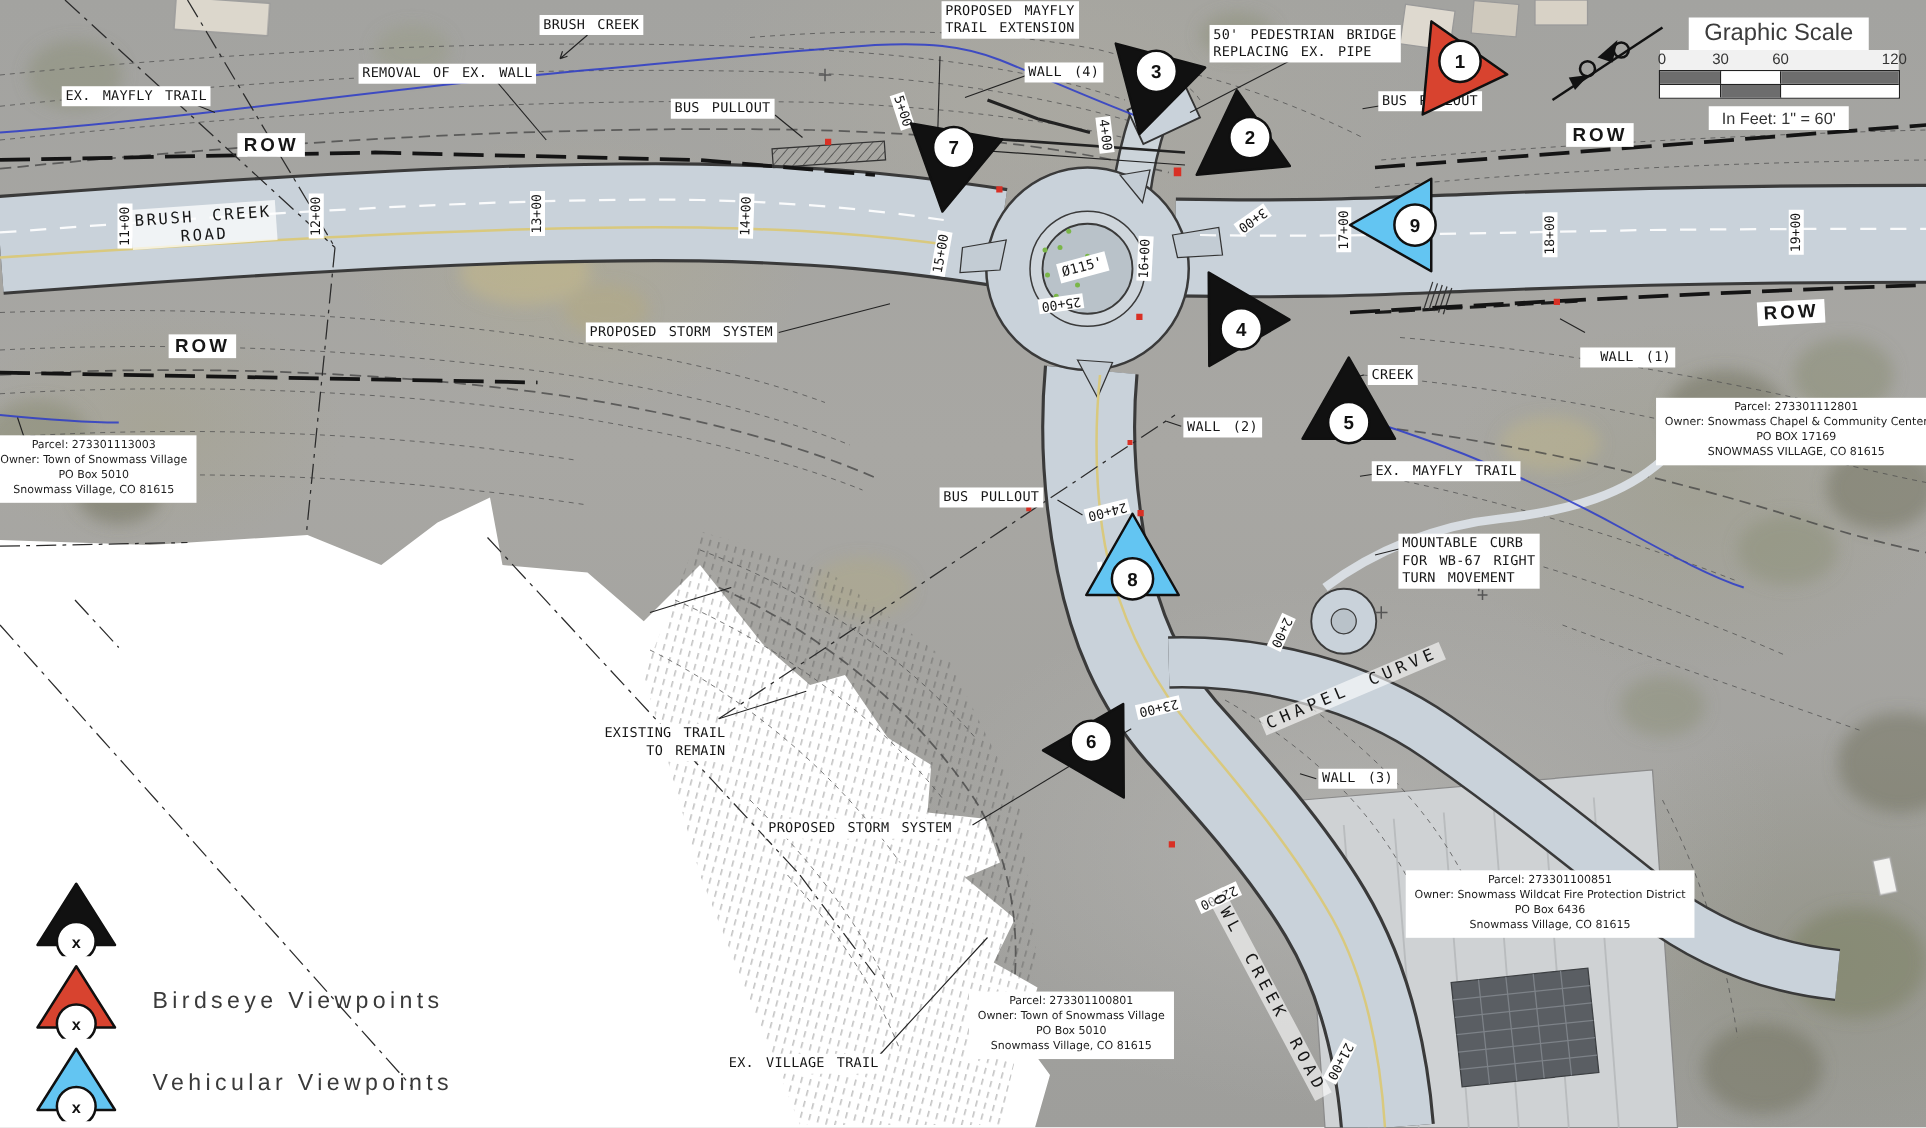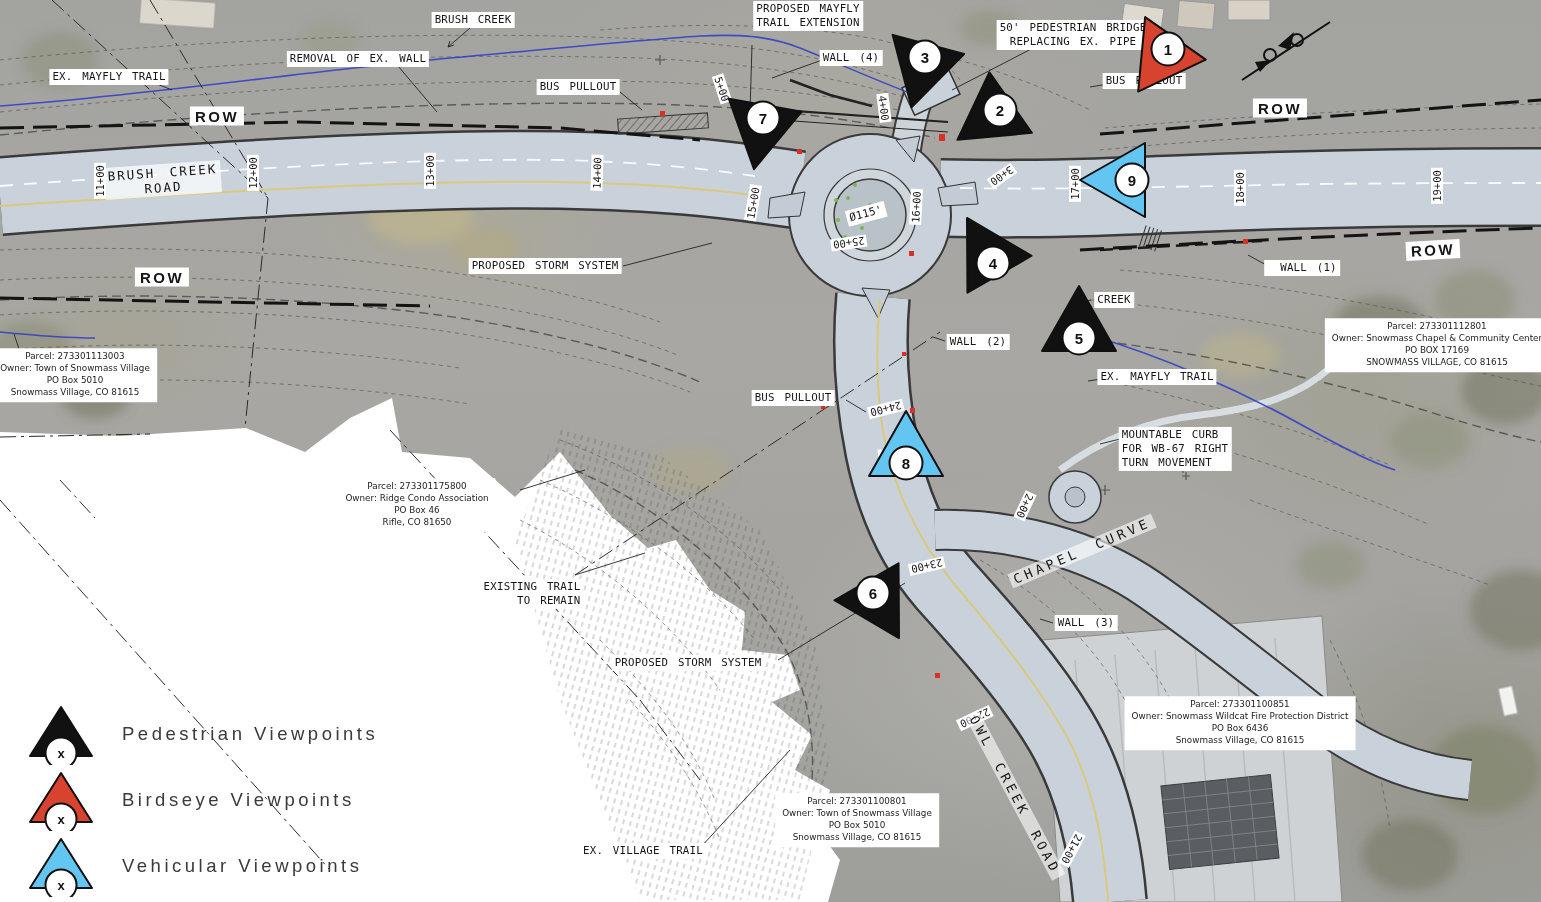--- a/index.html
+++ b/index.html
@@ -300,54 +300,75 @@
     </g>
   </svg>
 
   <div id="legend">
       <div class="legend-row">
         <svg width="70" height="62" viewBox="0 0 70 62">
           <polygon points="35,4 4,53 66,53" fill="#111111" stroke="#101010" stroke-width="2" stroke-linejoin="round"></polygon>
           <circle cx="35" cy="50" r="15.5" fill="#fff" stroke="#101010" stroke-width="2"></circle>
           <text x="35" y="55" text-anchor="middle" class="legend-x">x</text>
         </svg>
-        <div class="legend-label">Pedestrian Viewpoints</div>
       </div>
       <div class="legend-row">
         <svg width="70" height="62" viewBox="0 0 70 62">
           <polygon points="35,4 4,53 66,53" fill="#d8432f" stroke="#101010" stroke-width="2" stroke-linejoin="round"></polygon>
           <circle cx="35" cy="50" r="15.5" fill="#fff" stroke="#101010" stroke-width="2"></circle>
           <text x="35" y="55" text-anchor="middle" class="legend-x">x</text>
         </svg>
         <div class="legend-label">Birdseye Viewpoints</div>
       </div>
       <div class="legend-row">
         <svg width="70" height="62" viewBox="0 0 70 62">
           <polygon points="35,4 4,53 66,53" fill="#63c5f2" stroke="#101010" stroke-width="2" stroke-linejoin="round"></polygon>
           <circle cx="35" cy="50" r="15.5" fill="#fff" stroke="#101010" stroke-width="2"></circle>
           <text x="35" y="55" text-anchor="middle" class="legend-x">x</text>
         </svg>
         <div class="legend-label">Vehicular Viewpoints</div>
       </div>
     </div>
 
+  <div id="scalebox">
+    <div class="gs-title">Graphic Scale</div>
+    <div class="gs-ticks" style="width:191px;margin:0 auto;">
+      <span style="left:2px">0</span>
+      <span style="left:49px">30</span>
+      <span style="left:97px">60</span>
+      <span style="left:188px">120</span>
+    </div>
+    <div class="gs-bar">
+      <div class="r">
+        <div class="c dark" style="width:49px"></div>
+          <div class="c lite" style="width:48px"></div>
+          <div class="c dark" style="width:94px"></div>
+      </div>
+      <div class="r" style="border-top:1px solid #222">
+        <div class="c lite" style="width:49px"></div>
+          <div class="c dark" style="width:48px"></div>
+          <div class="c lite" style="width:94px"></div>
+      </div>
+    </div>
+    <div class="gs-note">In Feet: 1" = 60'</div>
+  </div>
 <div class="lbl cad" style="left: 109px; top: 77px;">EX. MAYFLY TRAIL</div>
     <div class="lbl cad" style="left: 358px; top: 59px;">REMOVAL OF EX. WALL</div>
     <div class="lbl cad" style="left: 473px; top: 20px;">BRUSH CREEK</div>
     <div class="lbl row" style="left: 217px; top: 116px;">ROW</div>
     <div class="lbl cad" style="left: 578px; top: 87px;">BUS PULLOUT</div>
     <div class="lbl cad" style="left: 808px; top: 16px; text-align: right;">PROPOSED MAYFLY
 TRAIL EXTENSION</div>
     <div class="lbl cad" style="left: 851px; top: 58px;">WALL (4)</div>
-    <div class="lbl cad" style="left: 1044px; top: 35px; text-align: center; margin-left: 29px;">50' PEDESTRIAN BRIDGE
+    <div class="lbl cad" style="left: 1044px; top: 35px; text-align: left;">50' PEDESTRIAN BRIDGE
 REPLACING EX. PIPE</div>
     <div class="lbl cad" style="left: 1144px; top: 81px;">BUS PULLOUT</div>
     <div class="lbl row" style="left: 1280px; top: 108px;">ROW</div>
     <div class="lbl row" style="left: 1433px; top: 250px; transform: translate(-50%, -50%) rotate(-3deg);">ROW</div>
-    <div class="lbl cad" style="left: 1302px; top: 268px; padding-left: 16px;">WALL (1)</div>
+    <div class="lbl cad" style="left: 1302px; top: 286px; padding-left: 16px;">WALL (1)</div>
     <div class="lbl row" style="left: 162px; top: 277px;">ROW</div>
     <div class="lbl cad" style="left: 545px; top: 266px;">PROPOSED STORM SYSTEM</div>
     <div class="lbl cad" style="left: 1114px; top: 300px;">CREEK</div>
     <div class="lbl cad" style="left: 978px; top: 342px;">WALL (2)</div>
     <div class="lbl cad" style="left: 1157px; top: 377px;">EX. MAYFLY TRAIL</div>
     <div class="lbl cad" style="left: 793px; top: 398px;">BUS PULLOUT</div>
     <div class="lbl cad" style="left: 1175px; top: 437px; text-align: left; margin-top: 12px;">MOUNTABLE CURB
 FOR WB-67 RIGHT
 TURN MOVEMENT</div>
     <div class="lbl cad" style="left: 532px; top: 594px; text-align: right;">EXISTING TRAIL
@@ -377,26 +398,20 @@
     <div class="station" style="left: 927px; top: 566px; transform: translate(-50%, -50%) rotate(167deg);">23+00</div>
     <div class="station" style="left: 975px; top: 718px; transform: translate(-50%, -50%) rotate(155deg);">22+00</div>
     <div class="station" style="left: 1072px; top: 849px; transform: translate(-50%, -50%) rotate(118deg);">21+00</div>
     <div class="station" style="left: 1025px; top: 506px; transform: translate(-50%, -50%) rotate(115deg);">2+00</div>
     <div class="parcel" style="left: 75px; top: 375px;">
       <div class="">Parcel:  273301113003</div>
       <div class="">Owner:  Town  of  Snowmass  Village</div>
       <div class="">PO  Box  5010</div>
       <div class="">Snowmass  Village,  CO  81615</div>
     </div>
-    <div class="parcel" style="left: 417px; top: 505px;">
-      <div class="">Parcel:  273301175800</div>
-      <div class="">Owner:  Ridge  Condo  Association</div>
-      <div class="">PO  Box  46</div>
-      <div class="">Rifle,  CO  81650</div>
-    </div>
     <div class="parcel" style="left: 1437px; top: 345px;">
       <div class="">Parcel:  273301112801</div>
       <div class="">Owner:  Snowmass  Chapel  &amp;  Community  Center</div>
       <div class="">PO  BOX  17169</div>
       <div class="">SNOWMASS  VILLAGE,  CO  81615</div>
     </div>
     <div class="parcel" style="left: 1240px; top: 723px;">
       <div class="">Parcel:  273301100851</div>
       <div class="">Owner:  Snowmass  Wildcat  Fire  Protection  District</div>
       <div class="">PO  Box  6436</div>

